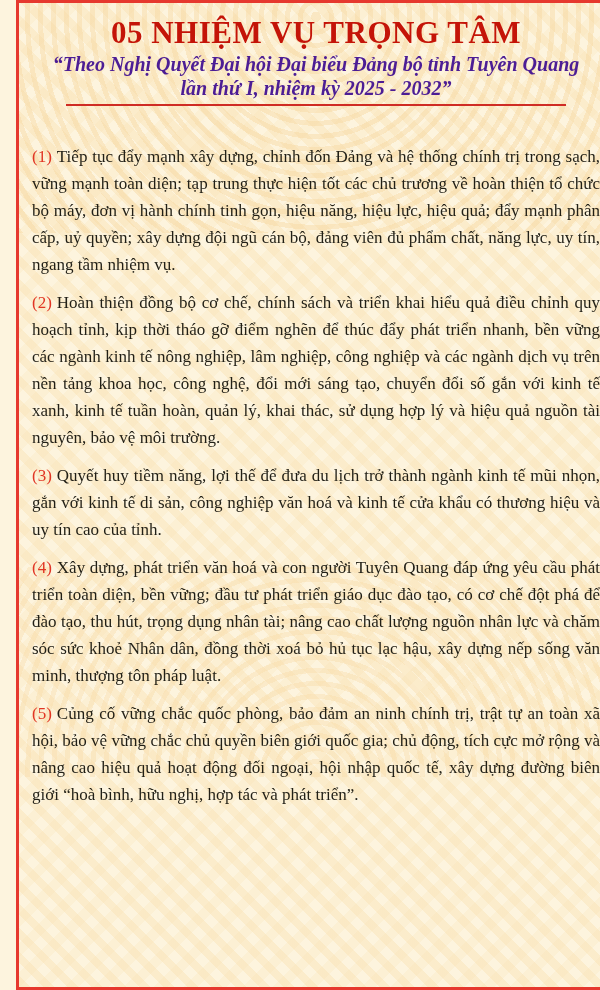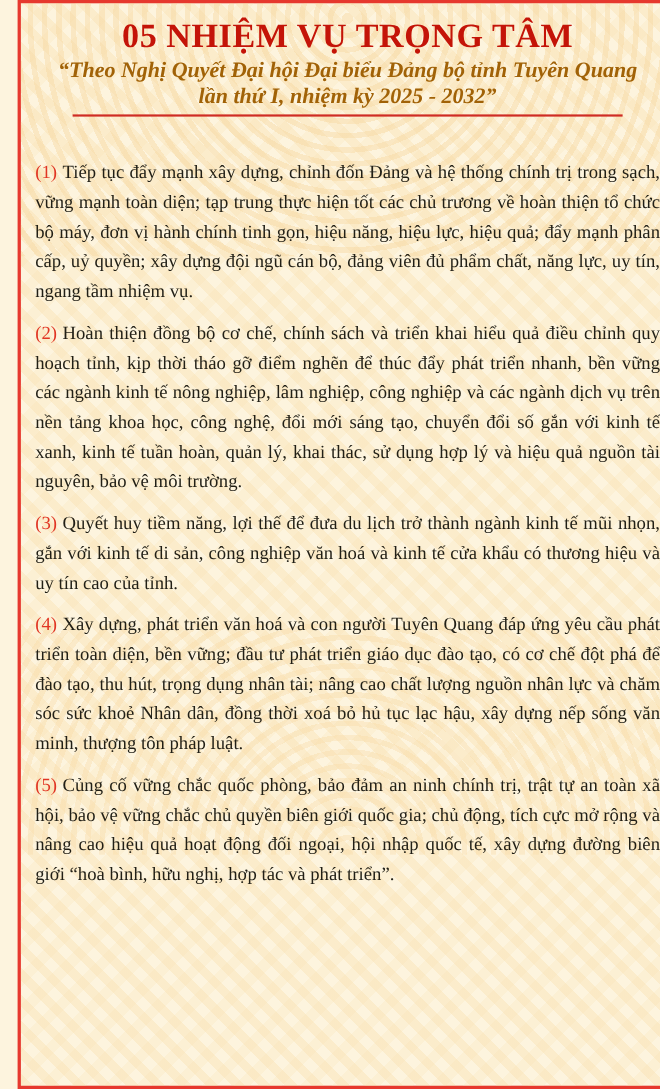--- a/index.html
+++ b/index.html
@@ -40,21 +40,21 @@
     color:#c41408;
     letter-spacing:.5px;
   }
   .subtitle{
     margin:2px 0 0 0;
     text-align:center;
     font-size:20px;
     line-height:22px;
     font-weight:bold;
     font-style:italic;
-    color:#a16207;
+    color:#4c1d95;
   }
   .rule{
     height:2px;
     background:#cf2c24;
     border:none;
     width:88%;
     margin:5px auto 0 auto;
   }
   .tasks{margin-top:37px;}
   .task{

